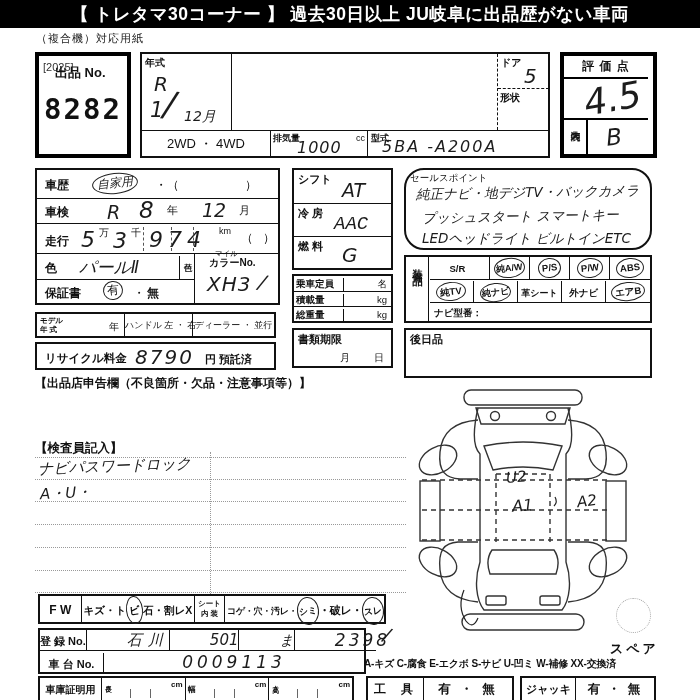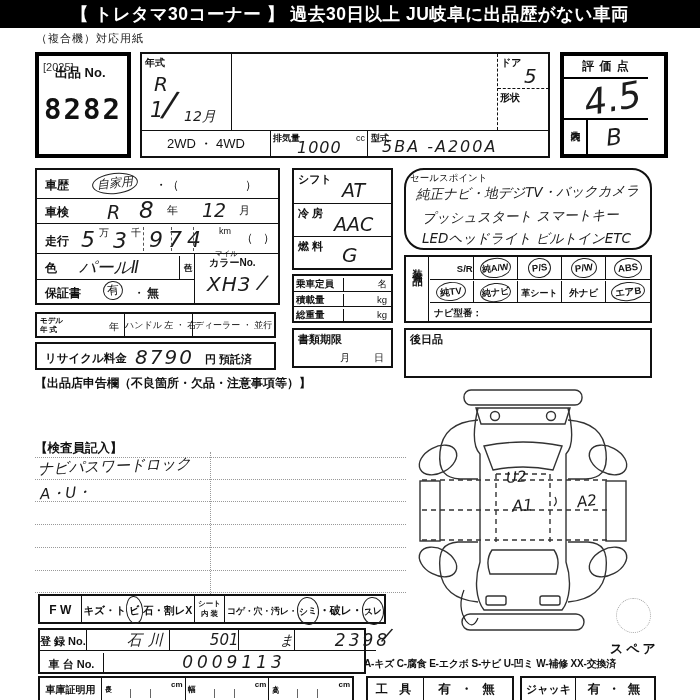--- a/index.html
+++ b/index.html
@@ -59,21 +59,21 @@
         <span class="abs hw" style="left:26px;top:7px;font-size:16px;letter-spacing:1px;">1000</span>
         <span class="abs p" style="right:2px;top:2px;font-size:9px;">cc</span>
       </div>
       <div class="abs" style="left:225px;top:0;width:181px;height:26px;border-left:1.5px solid #111;">
         <span class="abs p b" style="left:3px;top:1px;font-size:9px;">型式</span>
         <span class="abs hw" style="left:14px;top:6px;font-size:16px;letter-spacing:2px;">5BA -A200A</span>
       </div>
     </div>
   </div>
 
-  <div class="box4" style="left:560px;top:52px;width:108px;height:106px;">
+  <div class="box4" style="left:560px;top:52px;width:97px;height:106px;">
     <div class="abs p b" style="left:0;top:2px;width:84px;text-align:center;font-size:12px;letter-spacing:1px;border-bottom:2px solid #000;padding-bottom:2px;">評 価 点</div>
     <span class="abs hw" style="left:20px;top:22px;font-size:36px;transform:rotate(-10deg);">4.5</span>
     <div class="abs" style="left:0;top:62px;width:84px;height:36px;border-top:2px solid #000;">
       <span class="abs p b vert" style="left:4px;top:3px;font-size:10px;height:32px;">内装</span>
       <div class="abs" style="left:22px;top:0;height:36px;border-left:2px solid #000;"></div>
       <span class="abs hw" style="left:42px;top:4px;font-size:23px;transform:rotate(-6deg);">B</span>
     </div>
   </div>
 
   <div class="box" style="left:35px;top:168px;width:245px;height:137px;">
@@ -148,21 +148,21 @@
 
   <div class="abs p b" style="left:35px;top:375px;font-size:12px;">【出品店申告欄（不良箇所・欠品・注意事項等）】</div>
 
   <div class="box" style="left:292px;top:168px;width:101px;height:102px;">
     <div class="abs" style="left:0;top:0;width:97px;height:33px;">
       <span class="abs p b" style="left:4px;top:2px;font-size:11px;">シフト</span>
       <span class="abs hw" style="left:48px;top:9px;font-size:19px;">AT</span>
     </div>
     <div class="abs" style="left:0;top:33px;width:97px;height:33px;border-top:1.5px solid #111;">
       <span class="abs p b" style="left:4px;top:2px;font-size:11px;">冷 房</span>
-      <span class="abs hw" style="left:40px;top:9px;font-size:19px;">AAC</span>
+      <span class="abs hw" style="left:40px;top:9px;font-size:19px;font-family:Liberation Mono, monospace;">AAC</span>
     </div>
     <div class="abs" style="left:0;top:66px;width:97px;height:32px;border-top:1.5px solid #111;">
       <span class="abs p b" style="left:4px;top:2px;font-size:11px;">燃 料</span>
       <span class="abs hw" style="left:48px;top:6px;font-size:20px;">G</span>
     </div>
   </div>
 
   <div class="box" style="left:292px;top:274px;width:101px;height:49px;">
     <div class="abs" style="left:0;top:0;width:97px;height:15px;">
       <span class="abs p b" style="left:2px;top:2px;font-size:9.5px;width:48px;border-right:1px solid #111;height:13px;">乗車定員</span>
@@ -189,21 +189,21 @@
     <span class="abs hw" style="left:10px;top:14px;font-size:13.5px;transform:rotate(-1deg);">純正ナビ・地デジTV・バックカメラ</span>
     <span class="abs hw" style="left:16px;top:38px;font-size:13.5px;transform:rotate(-1deg);">プッシュスタート スマートキー</span>
     <span class="abs hw" style="left:16px;top:60px;font-size:13.5px;">LEDヘッドライト ビルトインETC</span>
   </div>
 
   <div class="box" style="left:404px;top:255px;width:248px;height:68px;">
     <span class="abs p b vert" style="left:5px;top:3px;font-size:10.5px;height:60px;letter-spacing:4px;">装備品</span>
     <div class="abs" style="left:22px;top:0;height:64px;border-left:1.5px solid #111;"></div>
 
     <div class="abs" style="left:23.5px;top:0;width:220px;height:22px;display:flex;">
-      <div style="flex:1;border-right:1.5px solid #111;text-align:right;line-height:20px;"><span class="p b" style="font-size:9.5px;">S/R</span></div>
+      <div style="flex:1;border-right:1.5px solid #111;text-align:left;line-height:20px;margin-left:20px;"><span class="p b" style="font-size:9.5px;">S/R</span></div>
       <div style="flex:1;border-right:1.5px solid #111;text-align:center;line-height:18px;"><span class="p b ring" style="font-size:9px;padding:0 1px;">純A/W</span></div>
       <div style="flex:1;border-right:1.5px solid #111;text-align:center;line-height:18px;"><span class="p b ring" style="font-size:9.5px;">P/S</span></div>
       <div style="flex:1;border-right:1.5px solid #111;text-align:center;line-height:18px;"><span class="p b ring" style="font-size:9.5px;">P/W</span></div>
       <div style="flex:1;text-align:center;line-height:18px;"><span class="p b ring" style="font-size:9.5px;">ABS</span></div>
     </div>
     <div class="abs" style="left:23.5px;top:22px;width:220px;border-top:1.5px solid #111;"></div>
 
     <div class="abs" style="left:23.5px;top:23.5px;width:220px;height:21px;display:flex;">
       <div style="flex:1;border-right:1.5px solid #111;text-align:center;line-height:17px;"><span class="p b ring" style="font-size:9.5px;">純TV</span></div>
       <div style="flex:1;border-right:1.5px solid #111;text-align:center;line-height:17px;"><span class="p b ring" style="font-size:9px;padding:0 1px;">純ナビ</span></div>
@@ -330,21 +330,21 @@
     </div>
     <div style="flex:1;position:relative;">
       <span class="p b vert" style="position:absolute;left:1px;top:2px;font-size:7px;height:18px;">高さ</span>
       <span class="tick" style="position:absolute;left:28px;bottom:2px;"></span>
         <span class="tick" style="position:absolute;left:48px;bottom:2px;"></span>
       <span class="p b" style="position:absolute;right:2px;top:2px;font-size:8px;">cm</span>
     </div>
   </div>
 
   <div class="box" style="left:366px;top:676px;width:148px;height:26px;display:flex;">
-    <div style="width:56px;border-right:1.5px solid #111;text-align:center;line-height:20px;"><span class="p b" style="font-size:12px;letter-spacing:4px;">工 具</span></div>
+    <div style="width:56px;border-right:1.5px solid #111;text-align:center;line-height:20px;"><span class="p b" style="font-size:12px;letter-spacing:4px;font-family:Liberation Mono, monospace;">工 具</span></div>
     <div style="flex:1;text-align:center;line-height:20px;"><span class="p b" style="font-size:12.5px;letter-spacing:3px;">有 ・ 無</span></div>
   </div>
   <div class="box" style="left:520px;top:676px;width:136px;height:26px;display:flex;">
     <div style="width:54px;border-right:1.5px solid #111;text-align:center;line-height:20px;"><span class="p b" style="font-size:11px;">ジャッキ</span></div>
     <div style="flex:1;text-align:center;line-height:20px;"><span class="p b" style="font-size:12.5px;letter-spacing:2px;">有 ・ 無</span></div>
   </div>
 
 </div>
 
 </body></html>

